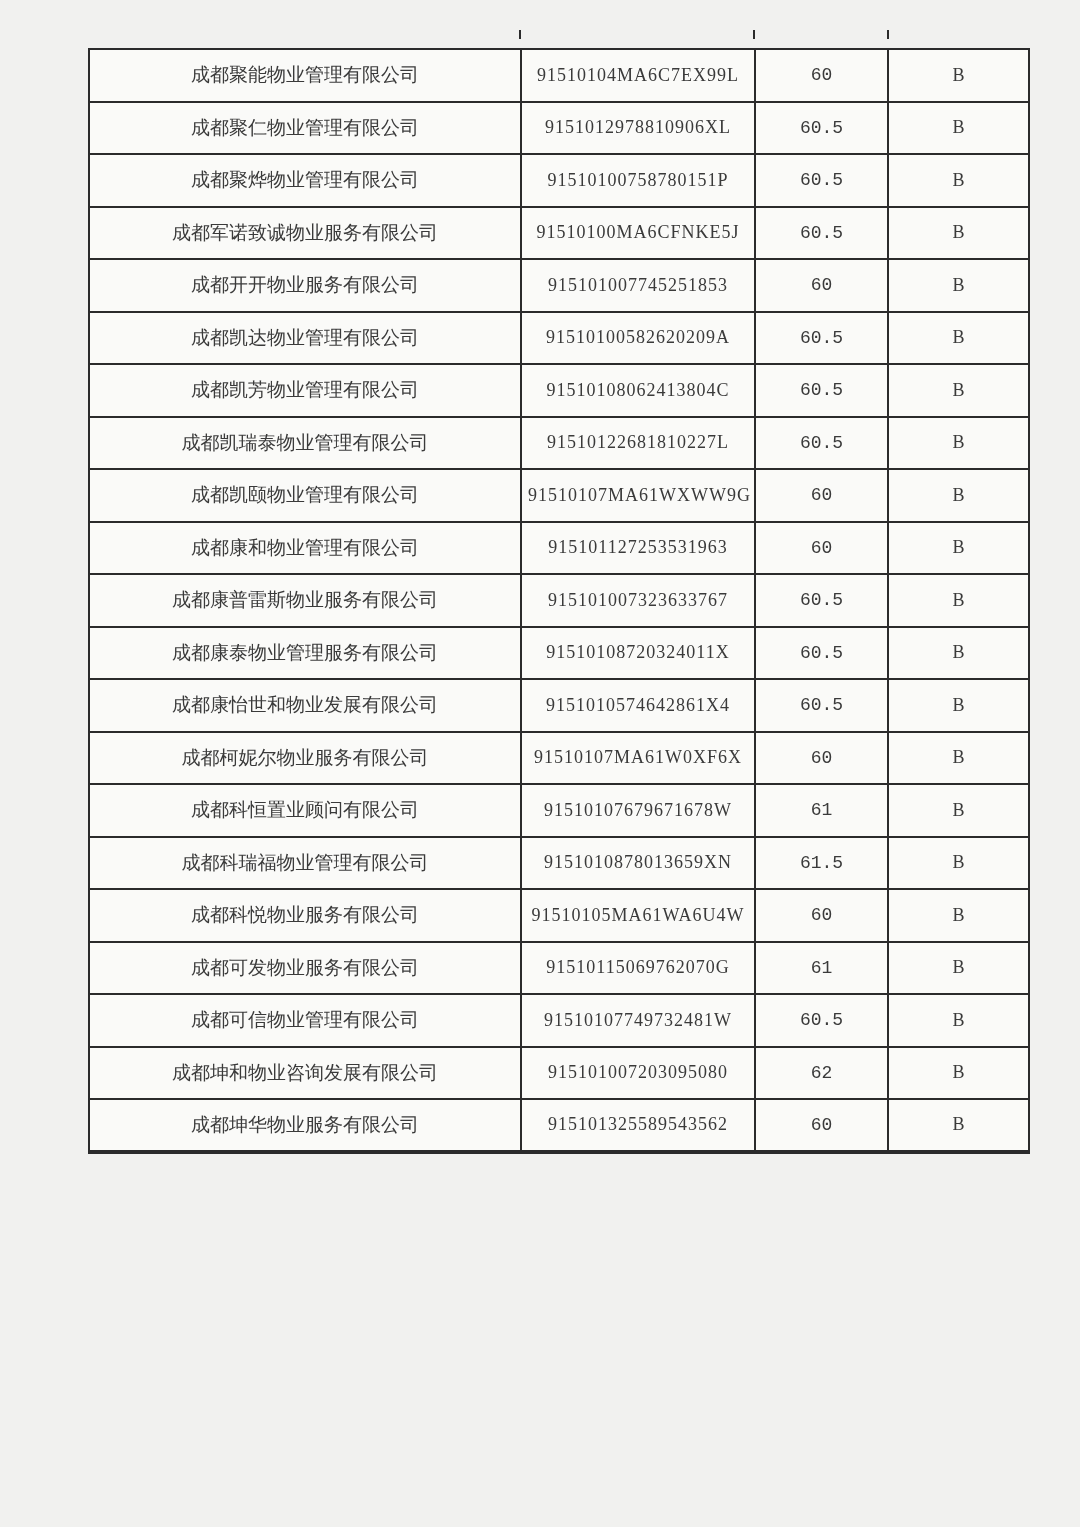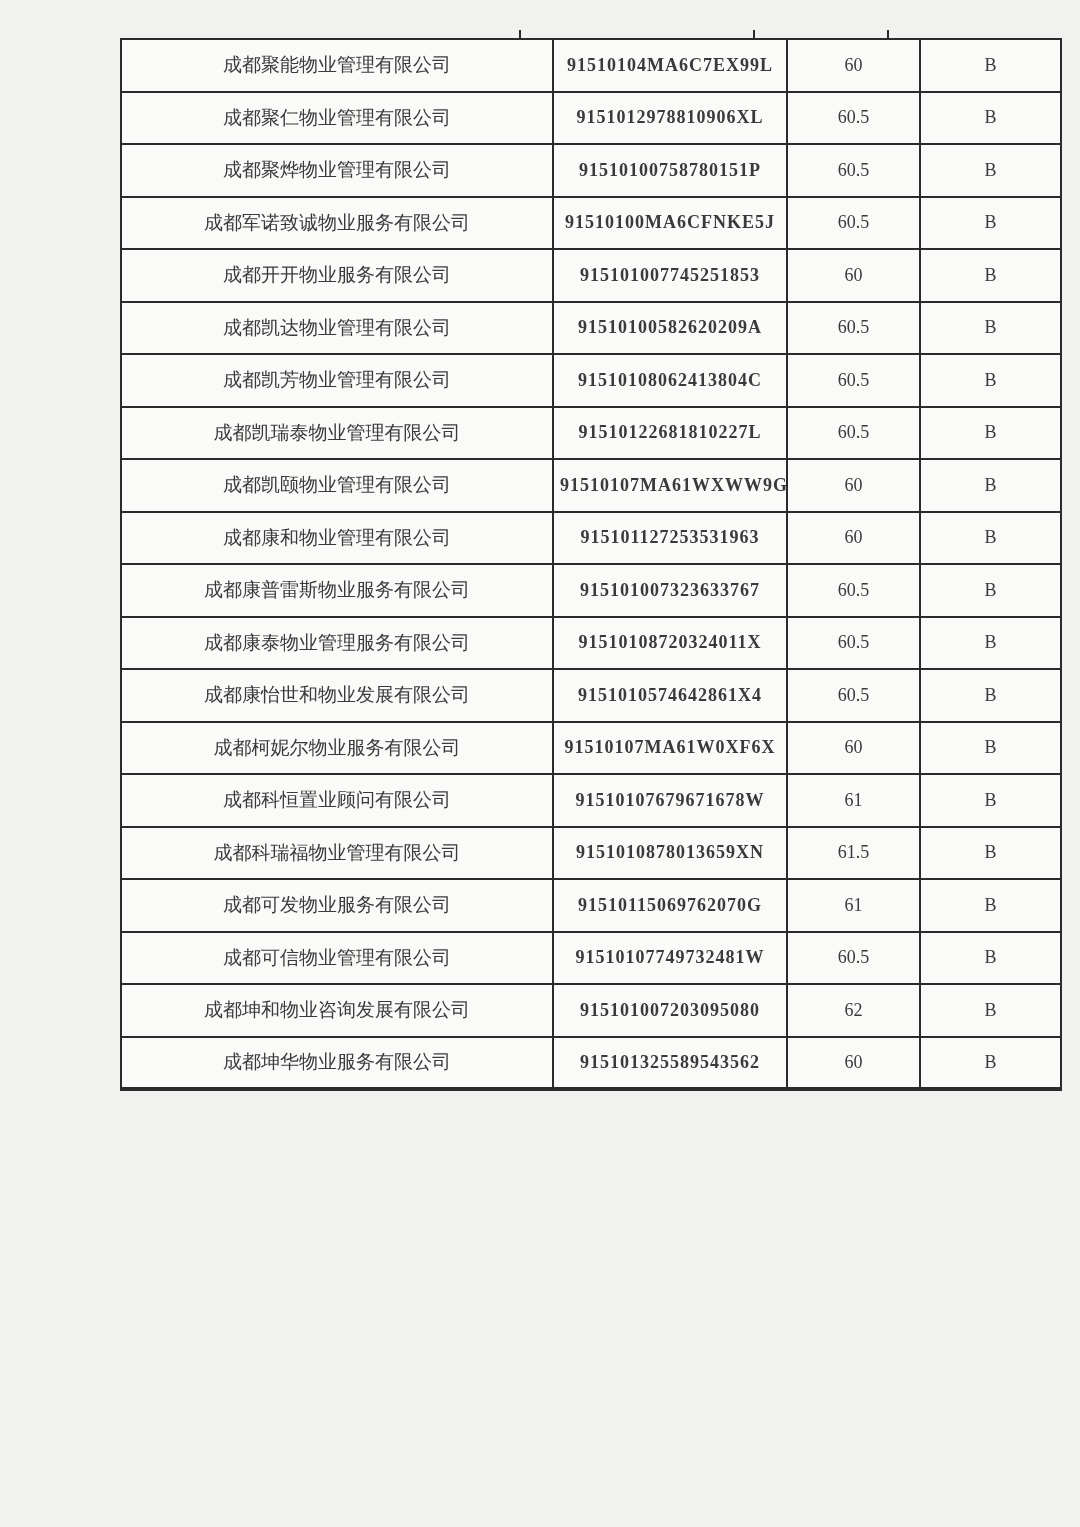--- a/index.html
+++ b/index.html
@@ -11,42 +11,41 @@
   }
   .page {
     position: relative;
     width: 1080px;
     height: 1527px;
     overflow: hidden;
   }
   table.companies-table {
     position: absolute;
     left: 88px;
-    top: 38px;
+    top: 48px;
     width: 940px;
     border-collapse: collapse;
     table-layout: fixed;
     background: var(--cell-bg, #fafaf8);
     border: 2px solid var(--border-color, #2b2b2b);
     border-bottom-width: 4px;
-    margin-left: 32px;
   }
   table.companies-table td {
     border: 2px solid var(--border-color, #2b2b2b);
     height: 52.5px;
     text-align: center;
     vertical-align: middle;
     color: var(--text-color, #3a3a3a);
     padding: 2px 6px;
     overflow: hidden;
     white-space: nowrap;
   }
   td.company-cell { font-size: 19px; }
-  td.code-cell    { font-size: 18px; letter-spacing: 1px; font-weight: bold; }
-  td.score-cell   { font-size: 18px; }
+  td.code-cell    { font-size: 18px; letter-spacing: 1px; }
+  td.score-cell   { font-size: 18px; font-family: Liberation Mono, monospace; }
   td.grade-cell   { font-size: 18px; }
   
   .continuation-stub {
     position: absolute;
     top: 30px;
     width: 2px;
     height: 9px;
     background: var(--border-color, #2b2b2b);
   }
   .stub-1 { left: 519px; }
@@ -160,20 +159,26 @@
           <td class="score-cell">61</td>
           <td class="grade-cell">B</td>
         </tr>
         <tr>
           <td class="company-cell">成都科瑞福物业管理有限公司</td>
           <td class="code-cell">9151010878013659XN</td>
           <td class="score-cell">61.5</td>
           <td class="grade-cell">B</td>
         </tr>
         <tr>
+          <td class="company-cell">成都科悦物业服务有限公司</td>
+          <td class="code-cell">91510105MA61WA6U4W</td>
+          <td class="score-cell">60</td>
+          <td class="grade-cell">B</td>
+        </tr>
+        <tr>
           <td class="company-cell">成都可发物业服务有限公司</td>
           <td class="code-cell">91510115069762070G</td>
           <td class="score-cell">61</td>
           <td class="grade-cell">B</td>
         </tr>
         <tr>
           <td class="company-cell">成都可信物业管理有限公司</td>
           <td class="code-cell">91510107749732481W</td>
           <td class="score-cell">60.5</td>
           <td class="grade-cell">B</td>

